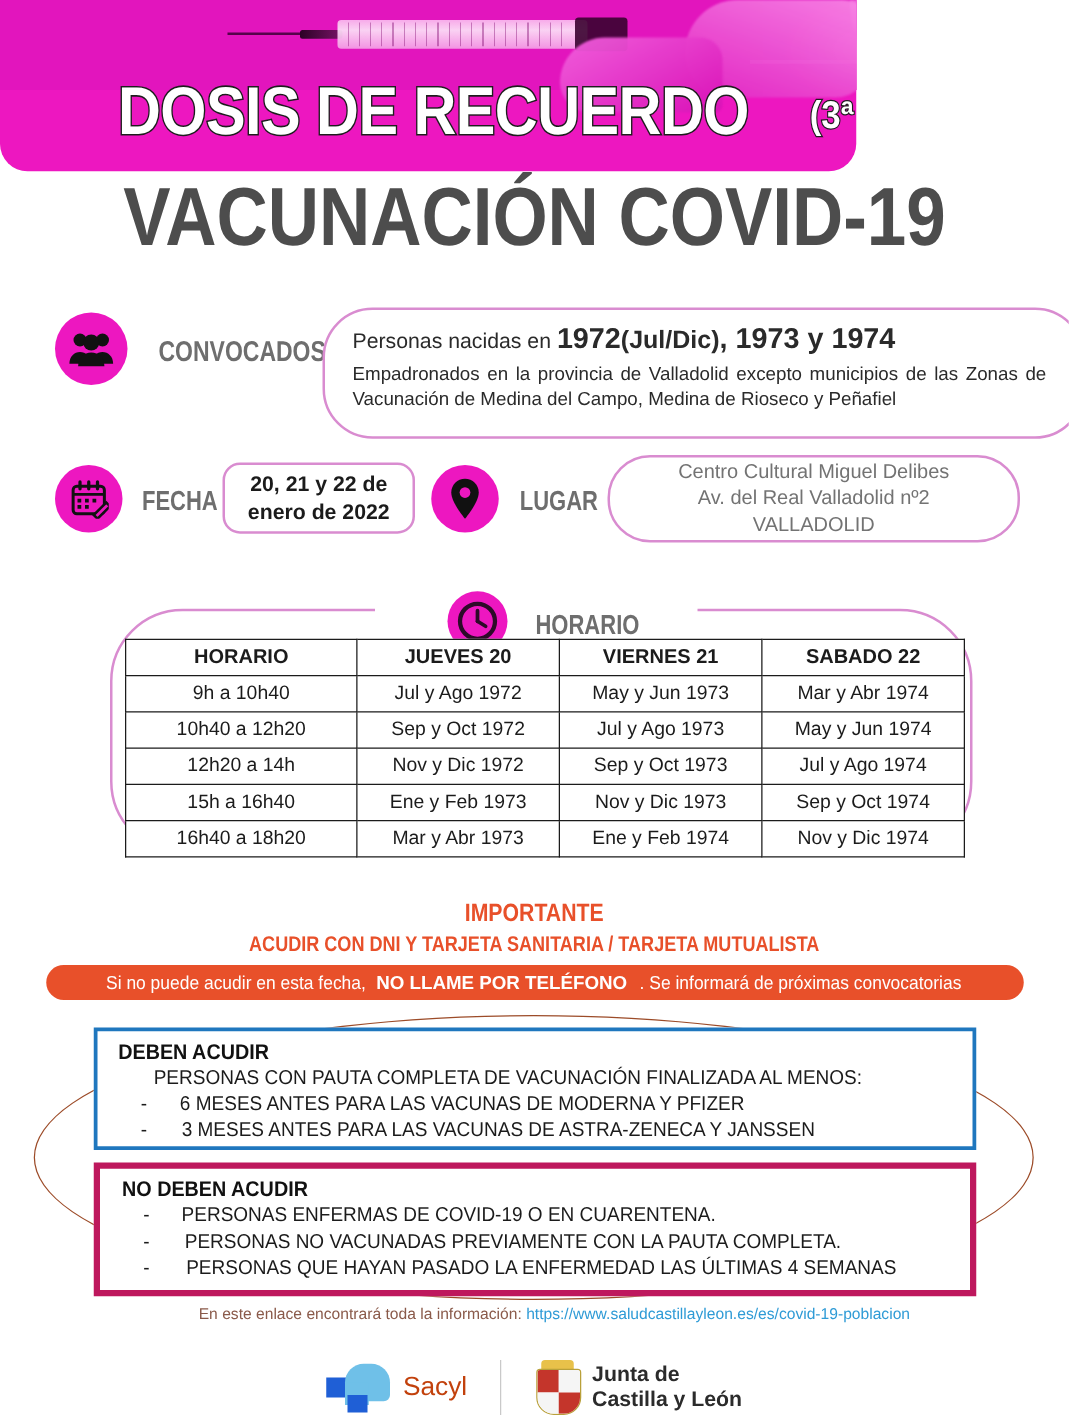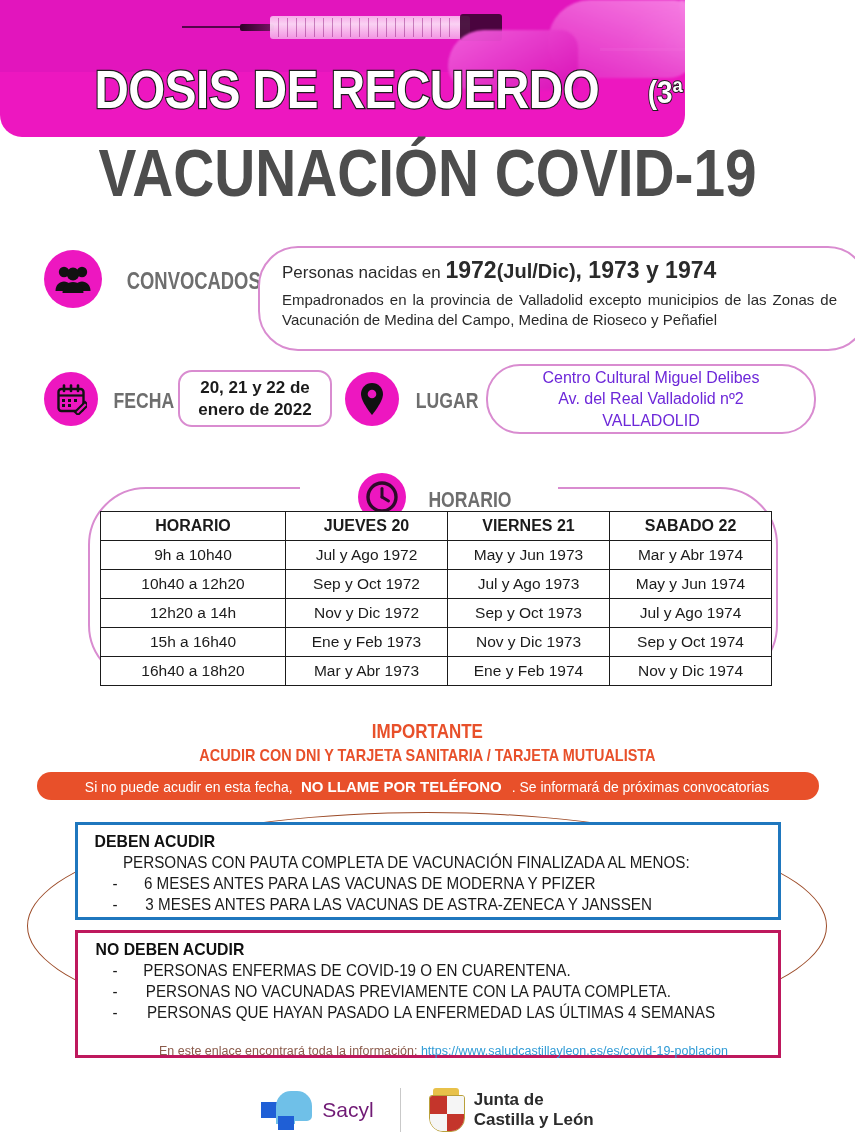--- a/index.html
+++ b/index.html
@@ -145,21 +145,21 @@
   .lbl-fecha{left:106px;top:388px;font-size:22px;}
   .bubble-fecha{left:178px;top:370px;width:154px;height:57px;border-radius:14px;
                 display:flex;align-items:center;justify-content:center;text-align:center;}
   .fecha-txt{font-size:17px;font-weight:bold;color:#1b1b1b;line-height:1.25;}
 
   
   .ico-lugar{left:345px;top:372px;width:54px;height:54px;}
   .lbl-lugar{left:408px;top:388px;font-size:22px;}
   .bubble-lugar{left:486px;top:364px;width:330px;height:70px;border-radius:34px;
                 display:flex;align-items:center;justify-content:center;text-align:center;}
-  .lugar-txt{font-size:16px;color:#6d28d9;line-height:1.32;}
+  .lugar-txt{font-size:16px;color:#737373;line-height:1.32;}
 
   
   .hor-frame{
     position:absolute;left:88px;top:487px;width:690px;height:196px;
     border:2px solid #d98cd0;border-radius:58px;box-sizing:border-box;
     background:transparent;
   }
   .hor-gapmask{
     position:absolute;left:300px;top:480px;width:258px;height:18px;background:#fff;
   }
@@ -206,22 +206,22 @@
     border:1.5px solid #9c4b28;border-radius:50%;
     box-sizing:border-box;
   }
 
   .box-blue{
     position:absolute;left:75px;top:822px;width:706px;height:98px;
     border:3px solid #1F77BE;background:#fff;box-sizing:border-box;
     padding:7px 0 12px 12px;
   }
   .box-red{
-    position:absolute;left:75px;top:930px;width:706px;height:128px;
-    border:3px solid #be185d;background:#fff;box-sizing:border-box;
+    position:absolute;left:75px;top:930px;width:706px;height:107px;
+    border:5px solid #be185d;background:#fff;box-sizing:border-box;
     padding:7px 0 16px 12px;
   }
   .bx-title{font-weight:bold;font-size:17px;color:#111;letter-spacing:0px;}
   .bx-title span{display:inline-block;transform:scaleX(.93);}
   .bx-line{font-size:16px;color:#1b1b1b;line-height:1.32;padding-left:18px;}
   .bx-line span{display:inline-block;transform:scaleX(.95);}
   .bx-item{font-size:16px;color:#1b1b1b;line-height:1.32;padding-left:22px;}
   .bx-item span{display:inline-block;transform:scaleX(.95);}
   .bx-item .dash{display:inline-block;width:20px;}
 
@@ -236,21 +236,21 @@
     position:absolute;left:0;top:1080px;width:855px;height:60px;
     display:flex;align-items:center;justify-content:center;gap:0;
   }
   .sacyl{display:flex;align-items:center;gap:7px;}
   .sacyl-mark{position:relative;width:54px;height:40px;}
   .sq-dark{position:absolute;left:0;top:12px;width:17px;height:16px;background:#1F5FD6;}
   .sq-dark2{position:absolute;left:17px;top:26px;width:16px;height:14px;background:#1F5FD6;}
   .blob{position:absolute;left:15px;top:1px;width:36px;height:30px;background:#6FC0E8;
         border-radius:18px 18px 6px 18px;}
   .blob2{position:absolute;left:15px;top:16px;width:19px;height:18px;background:#6FC0E8;}
-  .sacyl-txt{font-size:21px;color:#701a75;font-weight:normal;}
+  .sacyl-txt{font-size:21px;color:#c2410c;font-weight:normal;}
   .divider{width:1px;height:44px;background:#c9c9c9;margin:0 26px;}
   .jcyl{display:flex;align-items:center;gap:9px;}
   .shield{position:relative;width:38px;height:44px;}
   .crown{position:absolute;left:6px;top:0;width:26px;height:8px;background:#E8C14A;border-radius:3px 3px 0 0;}
   .shield-body{position:absolute;left:2px;top:7px;width:34px;height:35px;
      background:#fff;border:1.5px solid #b9a03a;border-radius:3px 3px 14px 14px;overflow:hidden;
      display:grid;grid-template-columns:1fr 1fr;grid-template-rows:1fr 1fr;}
   .q-red{background:#C4352B;}
   .q-white{background:#f5f5f5;}
   .jcyl-txt{font-size:17px;color:#2b2b2b;font-weight:bold;line-height:1.18;}

